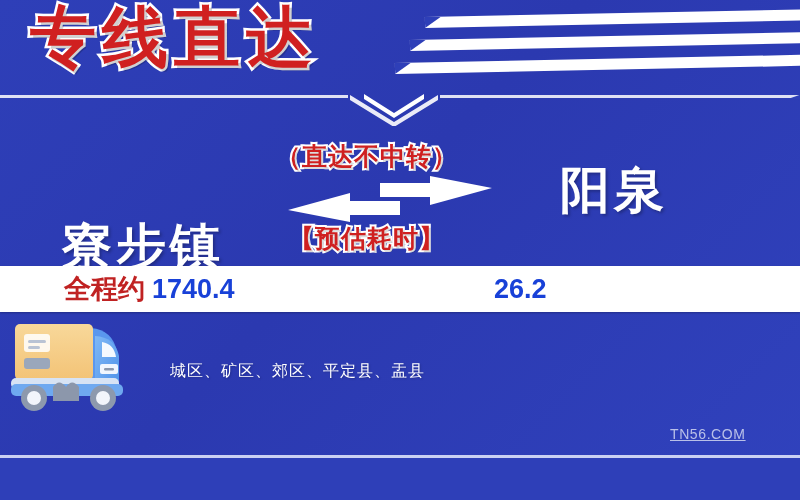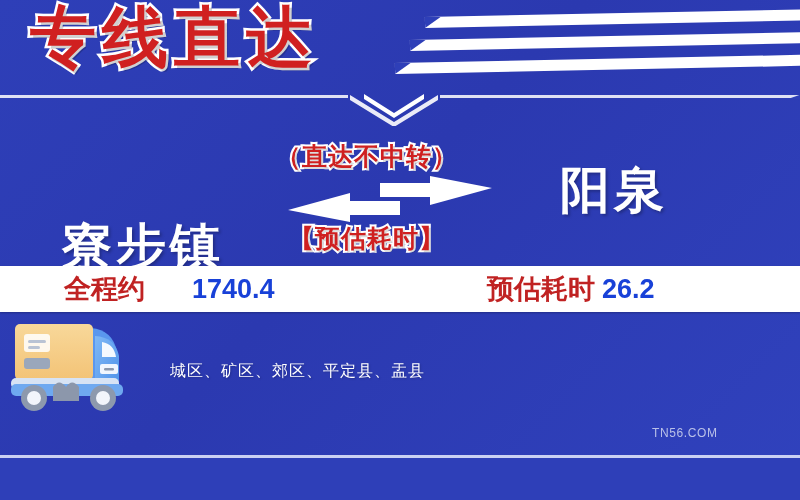--- a/index.html
+++ b/index.html
@@ -100,39 +100,40 @@
   #info-band {
     position:absolute; left:0; top:266px; width:800px; height:46px;
     background:#ffffff;
     box-shadow:0 1px 2px rgba(0,0,0,.25);
   }
   .info-block {
     position:absolute; top:0; height:46px;
     display:flex; align-items:center; white-space:nowrap;
     font-size:27px; font-weight:bold;
   }
-  #distance-block { left:64px;gap:40px; }
+  #distance-block { left:64px; }
   #duration-block { left:487px; }
   .info-label { color:#c02222; }
   .info-value { color:#1841d8; padding:0 7px; font-family:Liberation Sans, sans-serif; }
 
   
   #coverage-list {
     position:absolute; left:170px; top:361px;
     font-size:16px; color:#ffffff; letter-spacing:1px;
     white-space:nowrap;
     text-shadow:1px 1px 2px rgba(0,0,0,.22);
   }
 
   #truck-icon { position:absolute; left:5px; top:312px; width:150px; height:100px; }
 
   #watermark {
-    position:absolute; left:652px; top:426px;
-    font-size:12px; color:#b9c0e8; letter-spacing:.6px;
-    white-space:nowrap;
+    position:absolute; left:670px; top:426px;
+    font-size:14px; color:#b9c0e8; letter-spacing:.6px;
+    white-space:nowrap;
+    text-decoration:underline;
   }
 
   
   #bottom-rule {
     position:absolute; left:0; top:455px; width:800px; height:3px;
     background:rgba(220,225,250,.9);
   }
   #address-bar {
     position:absolute; left:0; top:458px; width:800px; height:42px;
     background:#2e3fb8;
@@ -167,21 +168,20 @@
   </svg>
 
   <div class="mid-tag" id="tag-roundtrip">【预估耗时】</div>
 
   <div id="info-band">
     <div class="info-block" id="distance-block">
       <span class="info-label">全程约</span>
       <span class="info-value">1740.4</span>
     </div>
     <div class="info-block" id="duration-block">
-      <span class="info-label">预估耗时</span>
       <span class="info-value">26.2</span>
     </div>
   </div>
 
   <svg id="truck-icon" viewBox="0 0 150 100">
     <defs>
       <linearGradient id="boxg" x1="0" y1="0" x2="0" y2="1">
         <stop offset="0" stop-color="#f8d89a"></stop>
         <stop offset="1" stop-color="#f3c376"></stop>
       </linearGradient>

